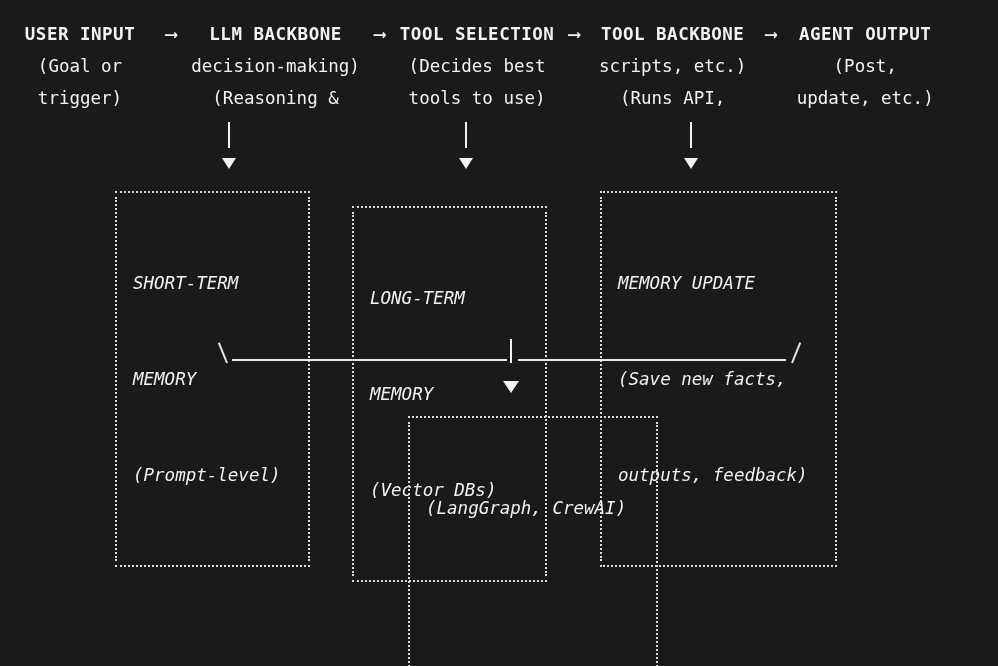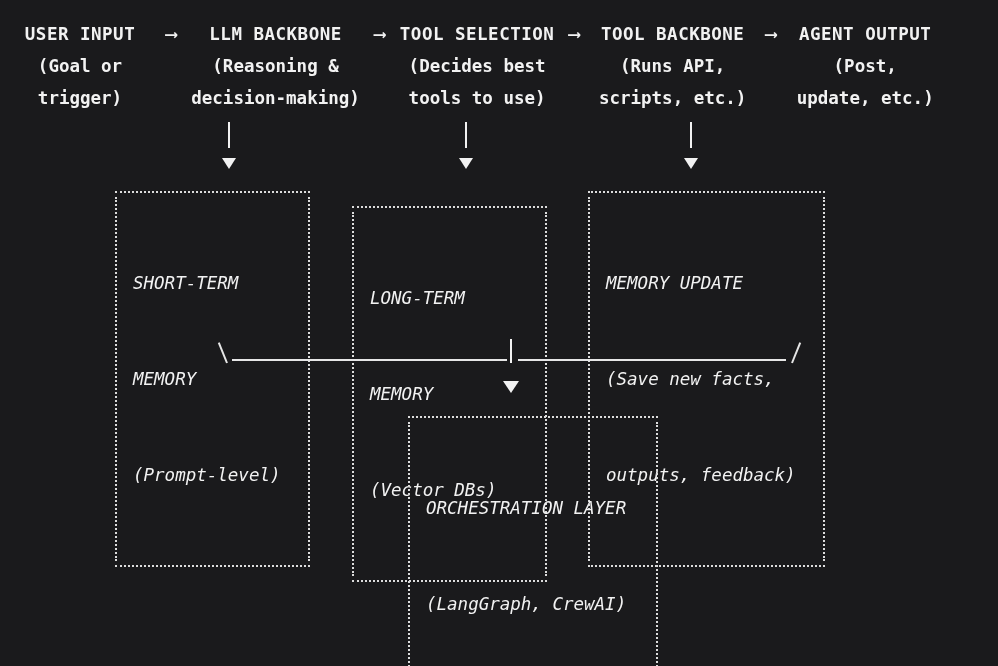--- a/index.html
+++ b/index.html
@@ -38,21 +38,21 @@
     font-size: 17.5px;
     line-height: 32px;
     white-space: pre;
     letter-spacing: 0px;
   }
   .stage-title {
     font-weight: bold;
     letter-spacing: 0.5px;
   }
   .stage-sub {
-    font-weight: bold;
+    font-weight: normal;
   }
   .flow-arrow {
     font-size: 17.5px;
     line-height: 32px;
     padding: 0 6px;
     font-weight: bold;
   }
 
   
   .vconn {
@@ -149,38 +149,38 @@
     <div class="stage" style="width:160px;">
       <span class="stage-title">USER INPUT</span>
       <span class="stage-sub">(Goal or</span>
       <span class="stage-sub">trigger)</span>
     </div>
 
     <div class="flow-arrow">⟶</div>
 
     <div class="stage" style="width:186px;justify-content:space-between;">
       <span class="stage-title">LLM BACKBONE</span>
+      <span class="stage-sub">decision-making)</span>
       <span class="stage-sub">(Reasoning &amp;</span>
-      <span class="stage-sub">decision-making)</span>
     </div>
 
     <div class="flow-arrow">⟶</div>
 
     <div class="stage" style="width:172px;">
       <span class="stage-title">TOOL SELECTION</span>
       <span class="stage-sub">(Decides best</span>
       <span class="stage-sub">tools to use)</span>
     </div>
 
     <div class="flow-arrow">⟶</div>
 
     <div class="stage" style="width:174px;">
       <span class="stage-title">TOOL BACKBONE</span>
+      <span class="stage-sub">scripts, etc.)</span>
       <span class="stage-sub">(Runs API,</span>
-      <span class="stage-sub">scripts, etc.)</span>
     </div>
 
     <div class="flow-arrow">⟶</div>
 
     <div class="stage" style="width:166px;">
       <span class="stage-title">AGENT OUTPUT</span>
       <span class="stage-sub">(Post,</span>
       <span class="stage-sub">update, etc.)</span>
     </div>
 
@@ -210,21 +210,21 @@
   </div>
 
   <div class="asciibox" style="left:352px; top:206px; width:195px;">
     <div class="box-inner">
       <span class="box-line">LONG-TERM</span>
       <span class="box-line">MEMORY</span>
       <span class="box-line">(Vector DBs)</span>
     </div>
   </div>
 
-  <div class="asciibox" style="left:588px; top:191px; width:237px;">
+  <div class="asciibox" style="left:600px; top:191px; width:237px;">
     <div class="box-inner">
       <span class="box-line">MEMORY UPDATE</span>
       <span class="box-line">(Save new facts,</span>
       <span class="box-line">outputs, feedback)</span>
     </div>
   </div>
 
   <div class="merge" style="left:222px; top:343px; width:580px; height:60px;">
 
     <div class="merge-slash" style="left:4px; transform: rotate(-22deg); transform-origin: bottom center;"></div>
@@ -235,21 +235,20 @@
 
     <div class="merge-line" style="left:296px; width:268px;"></div>
 
     <div class="merge-slash" style="left:569px; transform: rotate(22deg); transform-origin: bottom center;"></div>
 
     <div class="merge-tri" style="left:281px; top:38px;"></div>
   </div>
 
   <div class="asciibox" style="left:408px; top:416px; width:250px;">
     <div class="box-inner">
-      <span class="box-line">ORCHESTRATION LAYER</span>
       <span class="box-line">(LangGraph, CrewAI)</span>
       
       
       
       
     </div>
   </div>
 
 </div>
 

